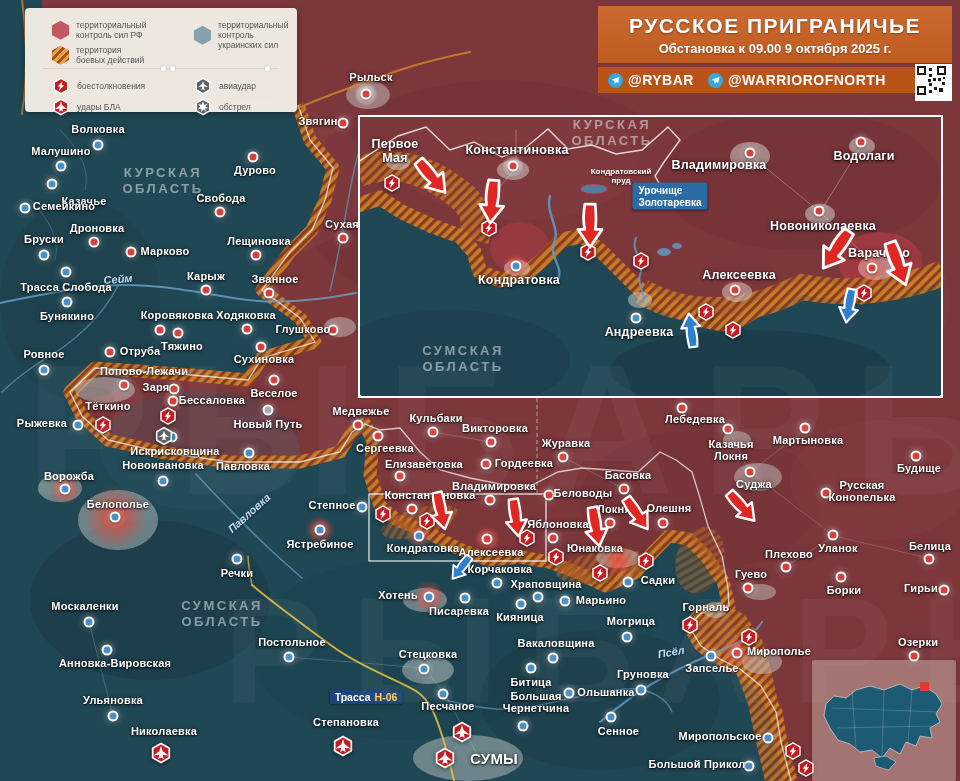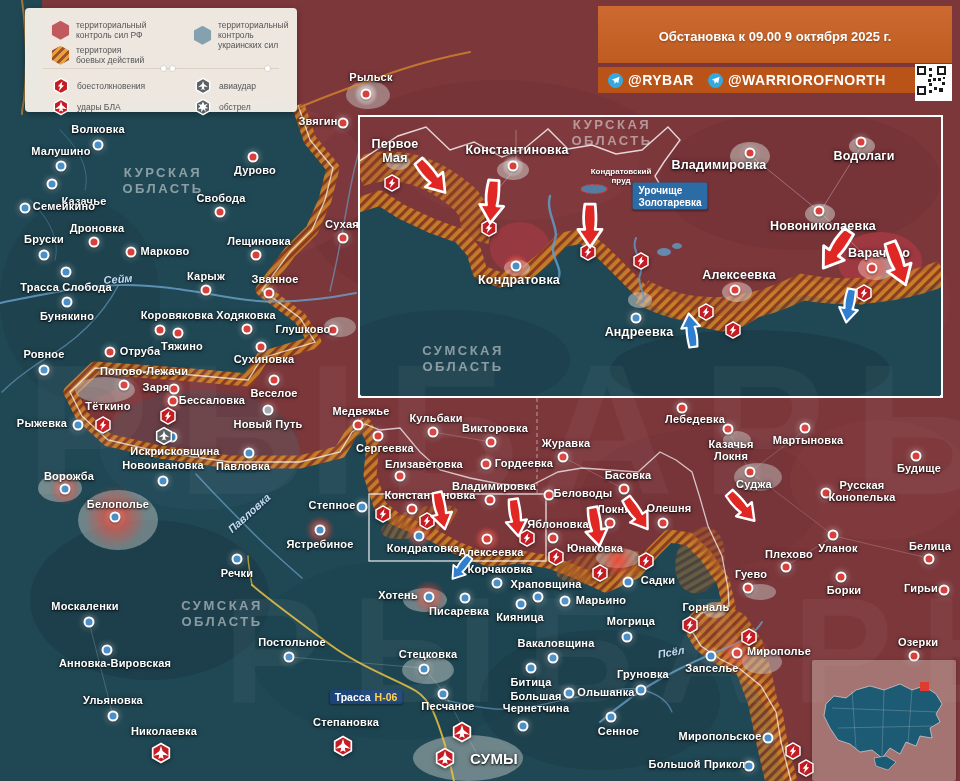--- a/index.html
+++ b/index.html
@@ -714,20 +714,21 @@
             <svg width="20" height="20" viewBox="-13 -13 26 26">
     <polygon points="10,0 5,8.66 -5,8.66 -10,0 -5,-8.66 5,-8.66" fill="#5c6165" stroke="#fff" stroke-width="1.8" stroke-linejoin="round" transform="rotate(90)"></polygon>
     <path d="M0,-7 L1.8,-2.5 L6.5,-4.5 L3.2,-0.8 L7,1.5 L2.5,1.8 L4,6.5 L0.5,3 L-2.5,7 L-2.2,2.2 L-7,3 L-3.5,-0.5 L-6.5,-4 L-2,-2.8 Z" fill="#fff"></path>
             </svg>
           </div>
           <div class="leg-text">обстрел</div>
         </div>
       </div>
 
     <div id="title-band">
+      <div class="t1">РУССКОЕ ПРИГРАНИЧЬЕ</div>
       <div class="t2">Обстановка к 09.00 9 октября 2025 г.</div>
     </div>
     <div id="tg-band">
         <div class="tg-ch">
           <span class="tg-circ">
     <svg width="9" height="9" viewBox="0 0 10 10">
               <path d="M9.5,0.8 L0.8,4.3 L3.5,5.3 L4.2,8.8 L5.8,6.3 L8,8 Z" fill="#fff"></path>
             </svg>
     </span>
           <span>@RYBAR</span>

